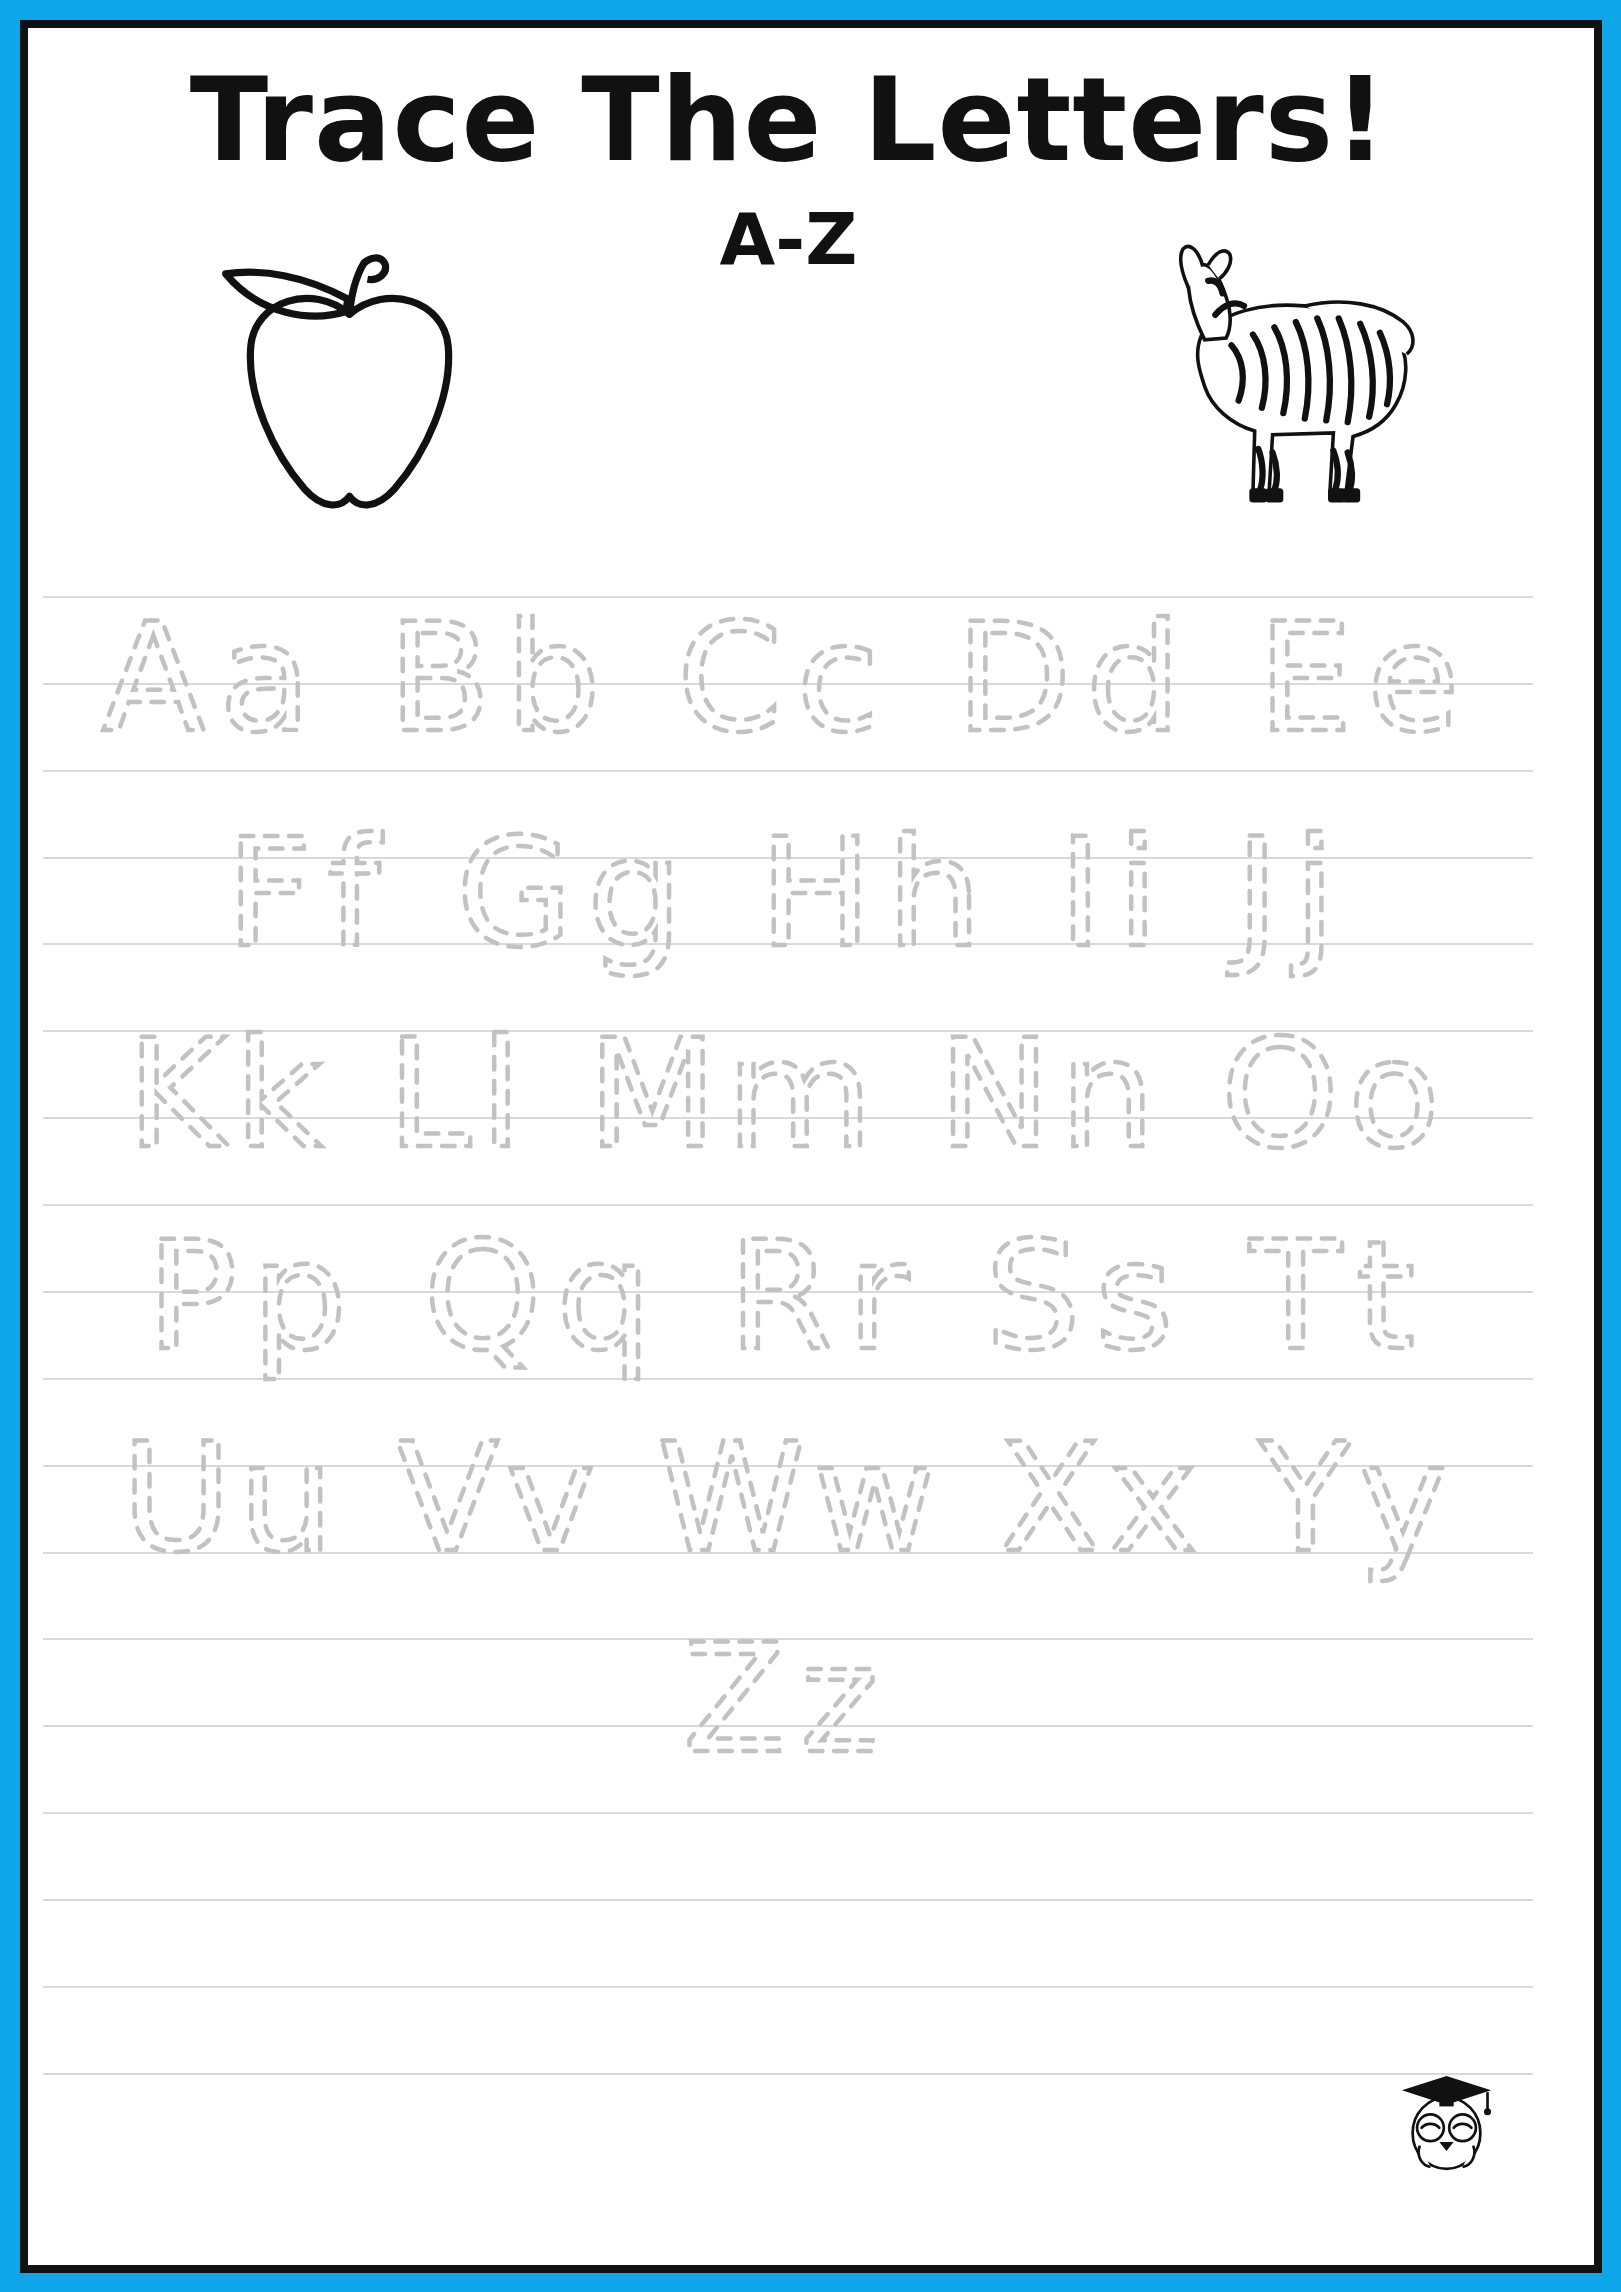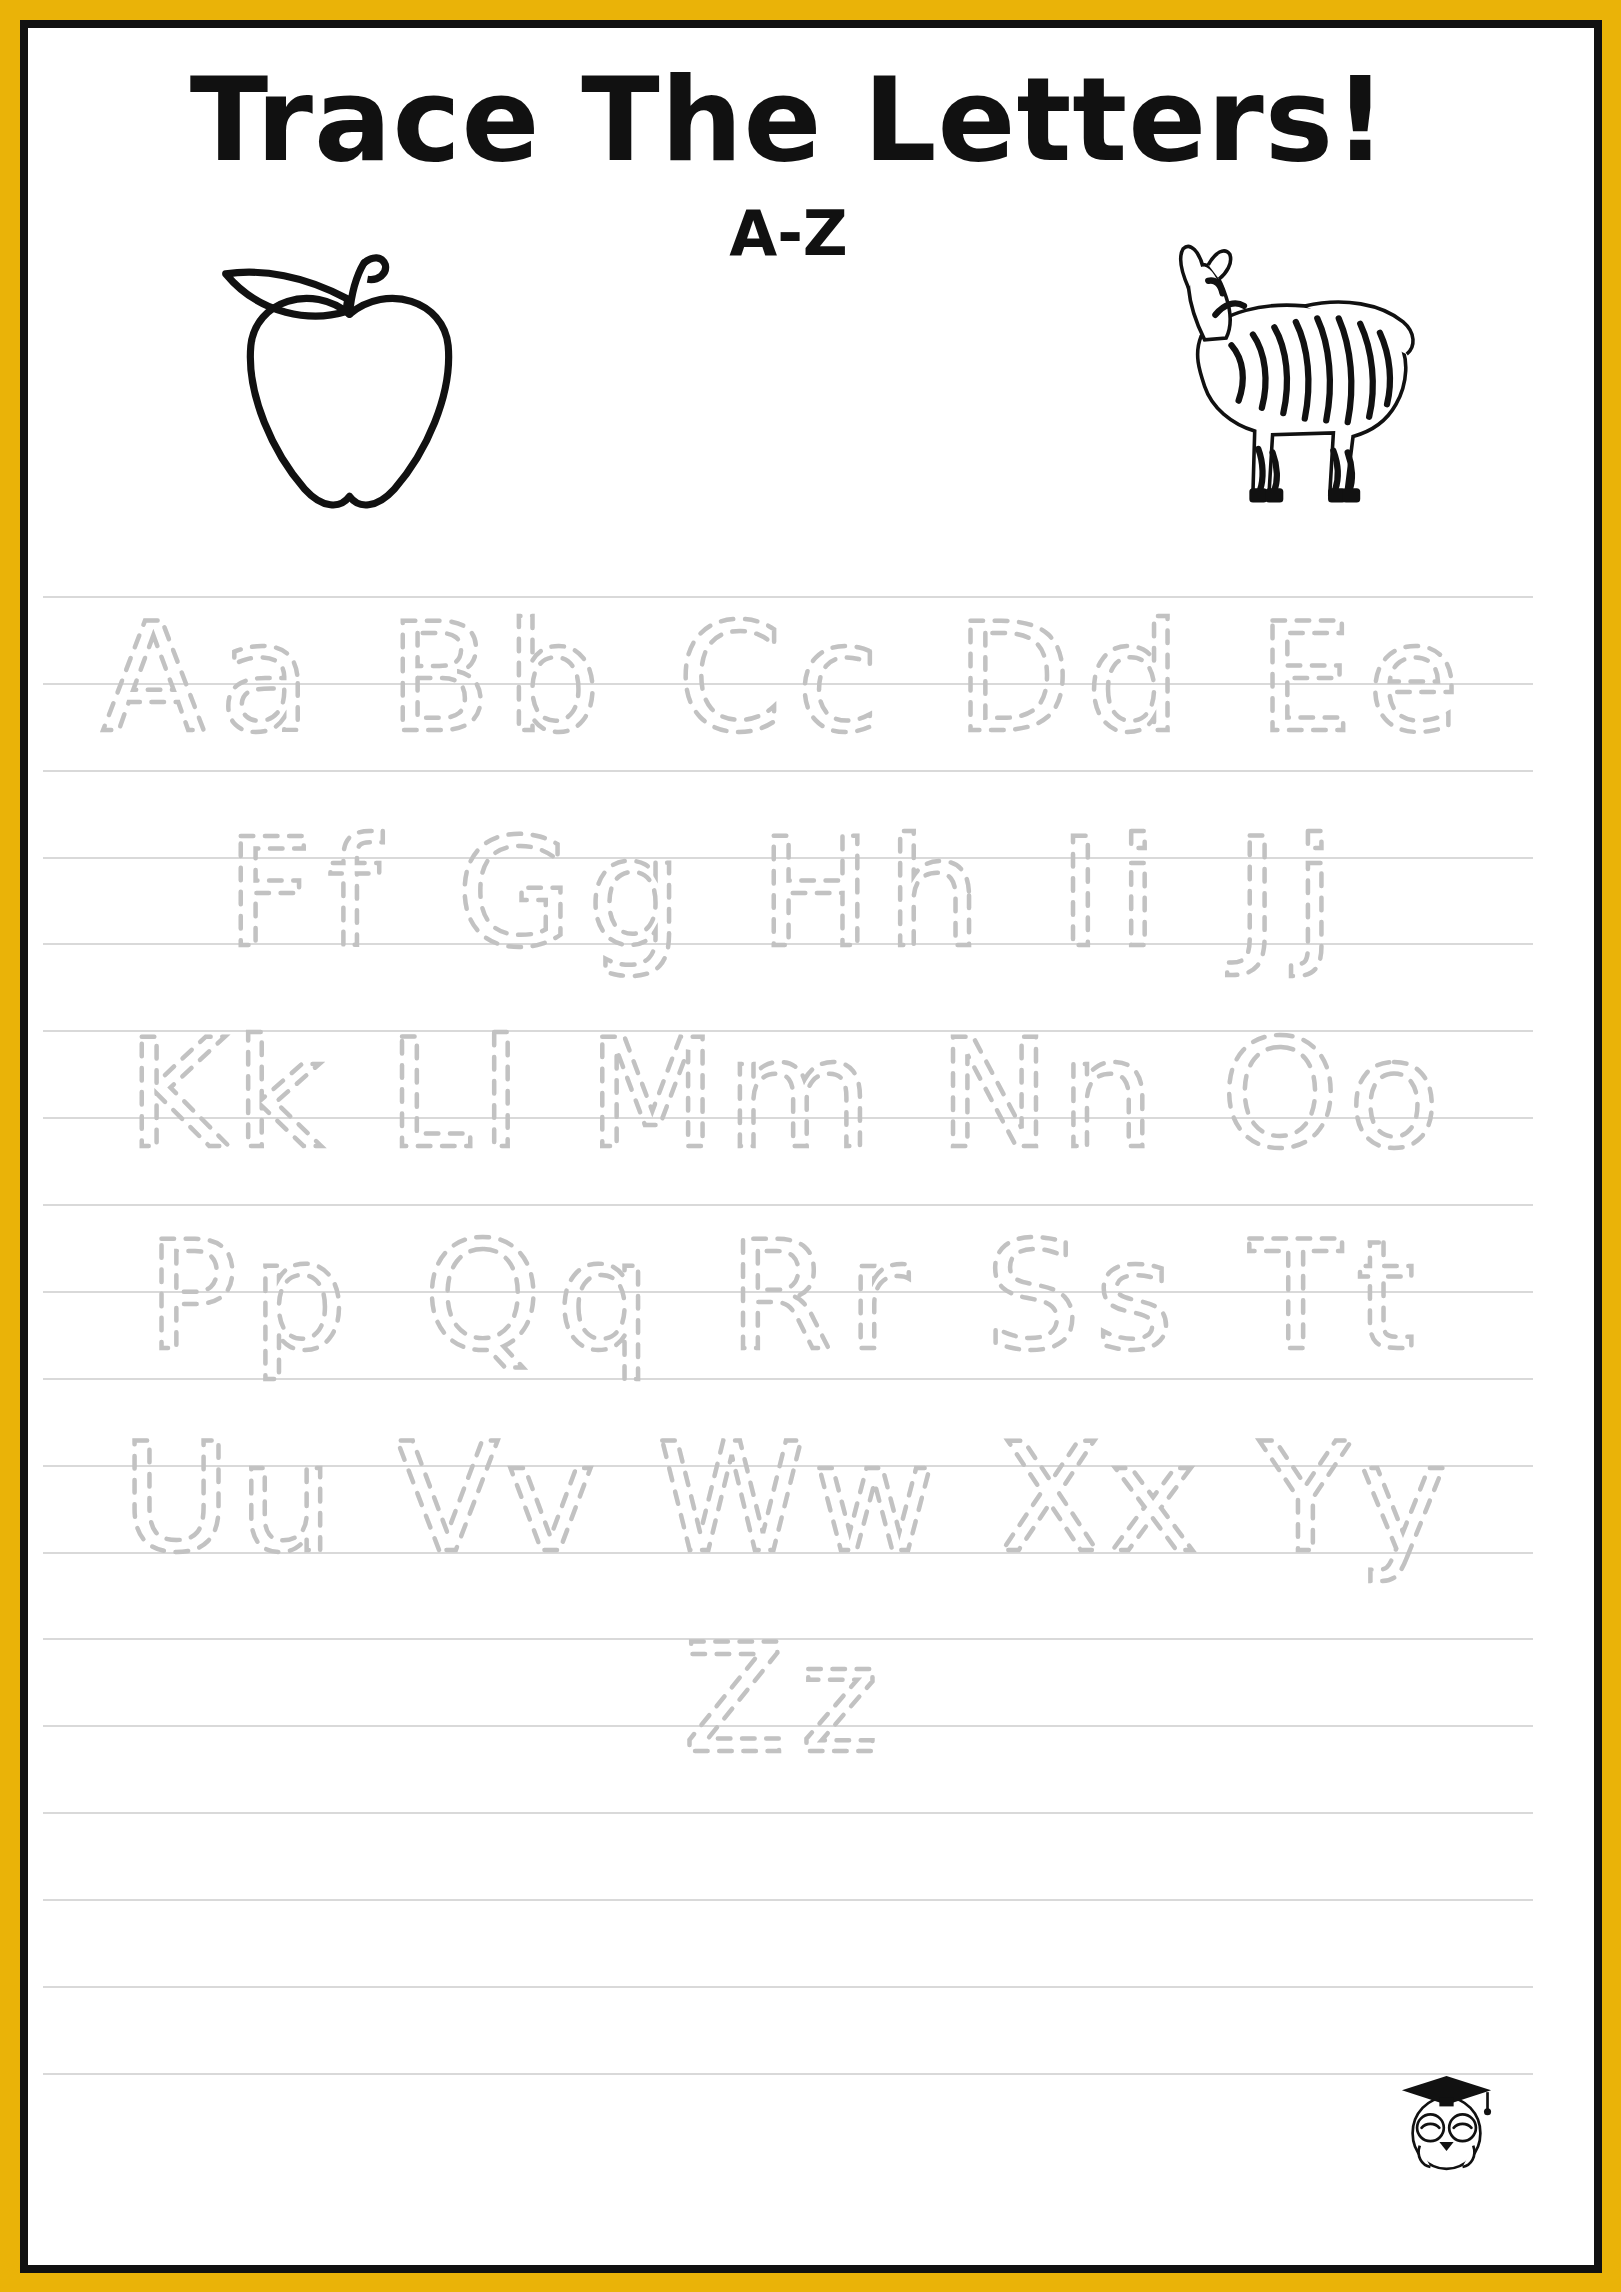--- a/index.html
+++ b/index.html
@@ -11,21 +11,21 @@
     width: 1621px;
     height: 2293px;
     font-family: "DejaVu Sans", sans-serif;
     overflow: hidden;
   }
 
   .page {
     position: relative;
     width: 1621px;
     height: 2293px;
-    background: #eab308;
+    background: #0ea5e9;
     box-sizing: border-box;
   }
 
   
   .frame {
     position: absolute;
     left: 19.7px;
     top: 19.7px;
     width: 1582px;
     height: 2253px;
@@ -56,21 +56,21 @@
     font-size: 115px;
     font-weight: 700;
     color: #111111;
     letter-spacing: 0.9px;
     line-height: 1.0;
     white-space: nowrap;
   }
   .title-sub {
     margin-top: 25px;
     font-family: "DejaVu Sans", sans-serif;
-    font-size: 62px;
+    font-size: 72px;
     font-weight: 700;
     color: #111111;
     line-height: 1.0;
   }
 
   .apple-art {
     position: absolute;
     left: 170px;
     top: 202px;
     width: 287px;

